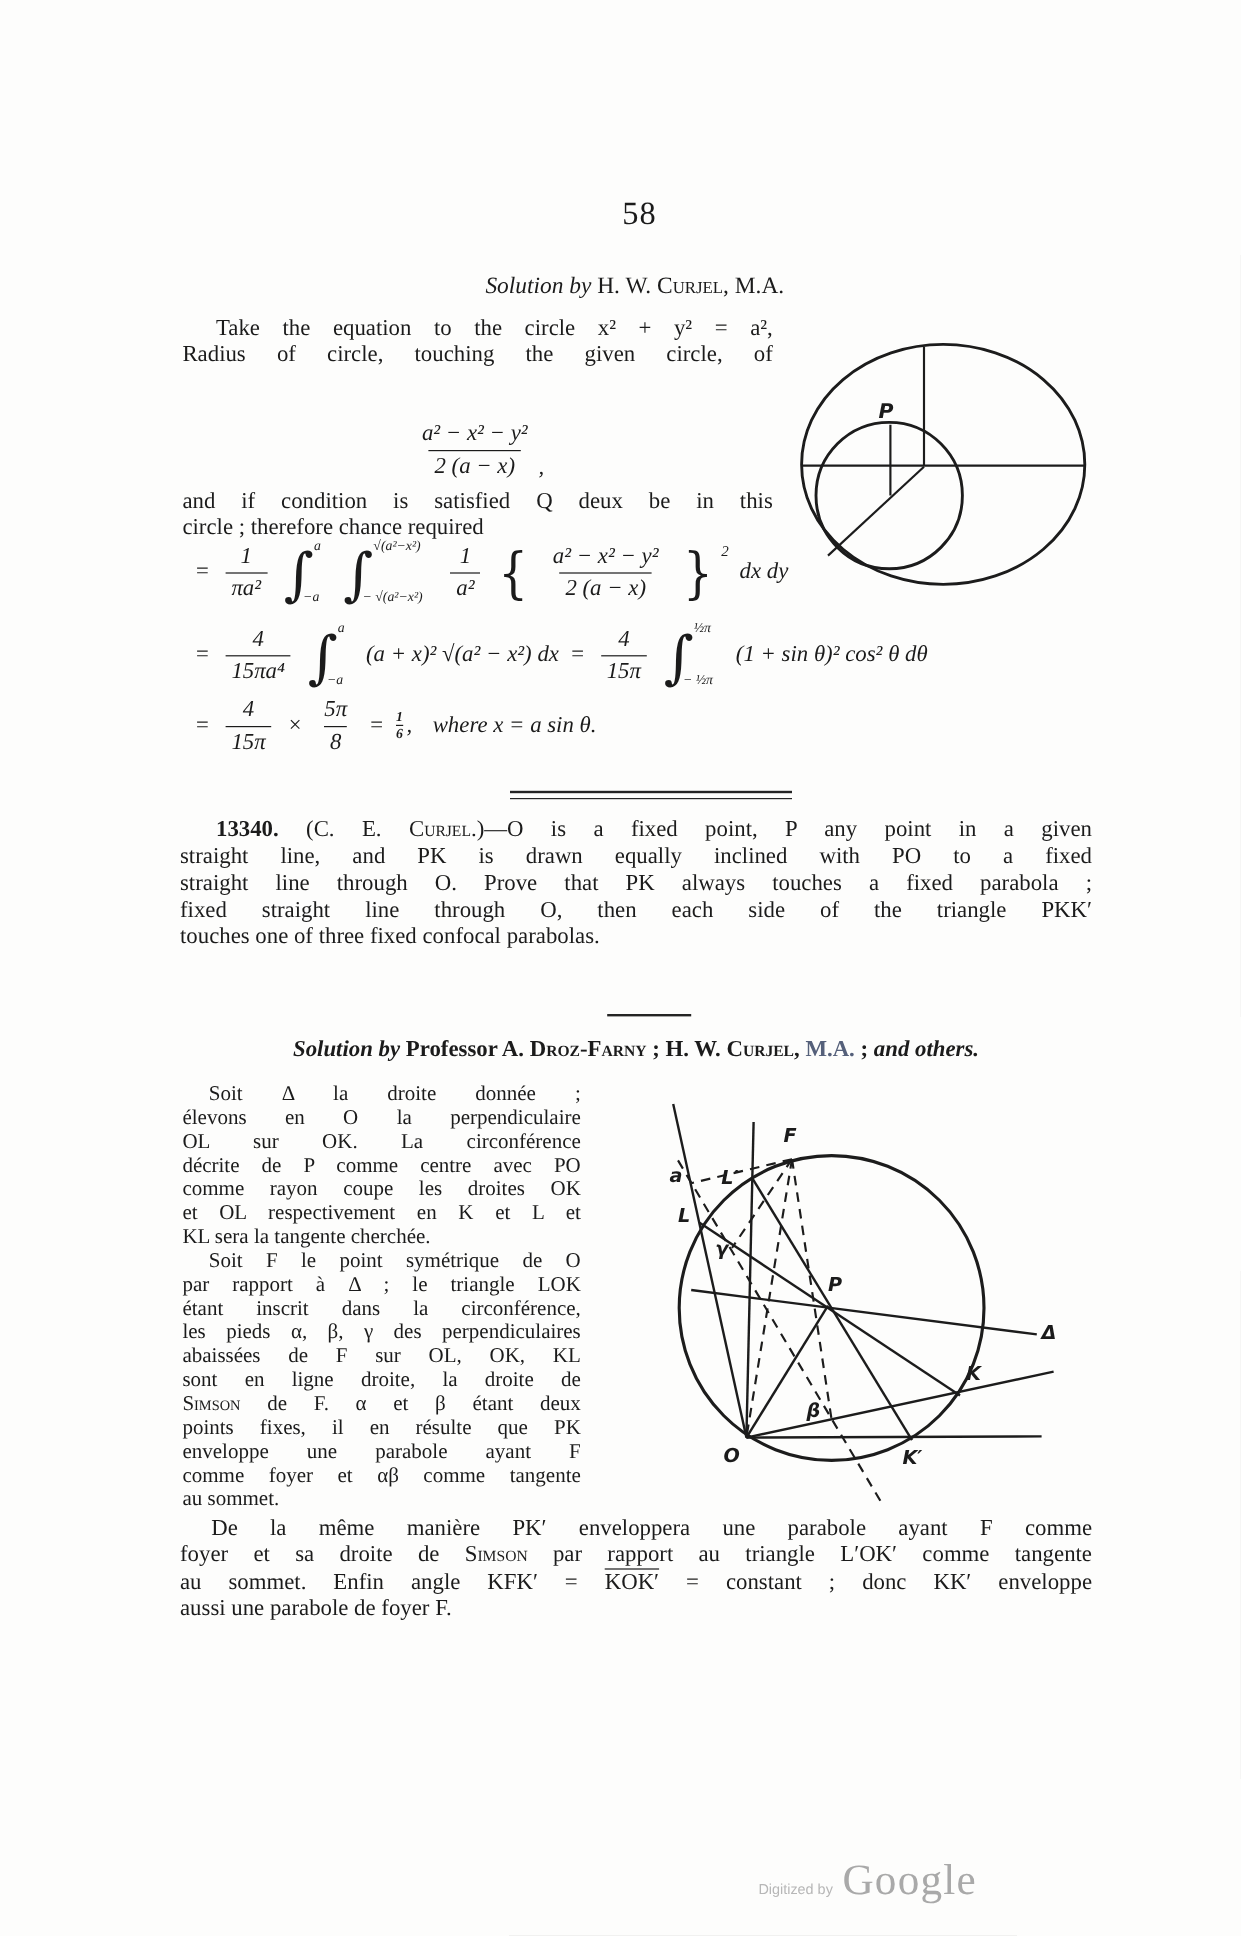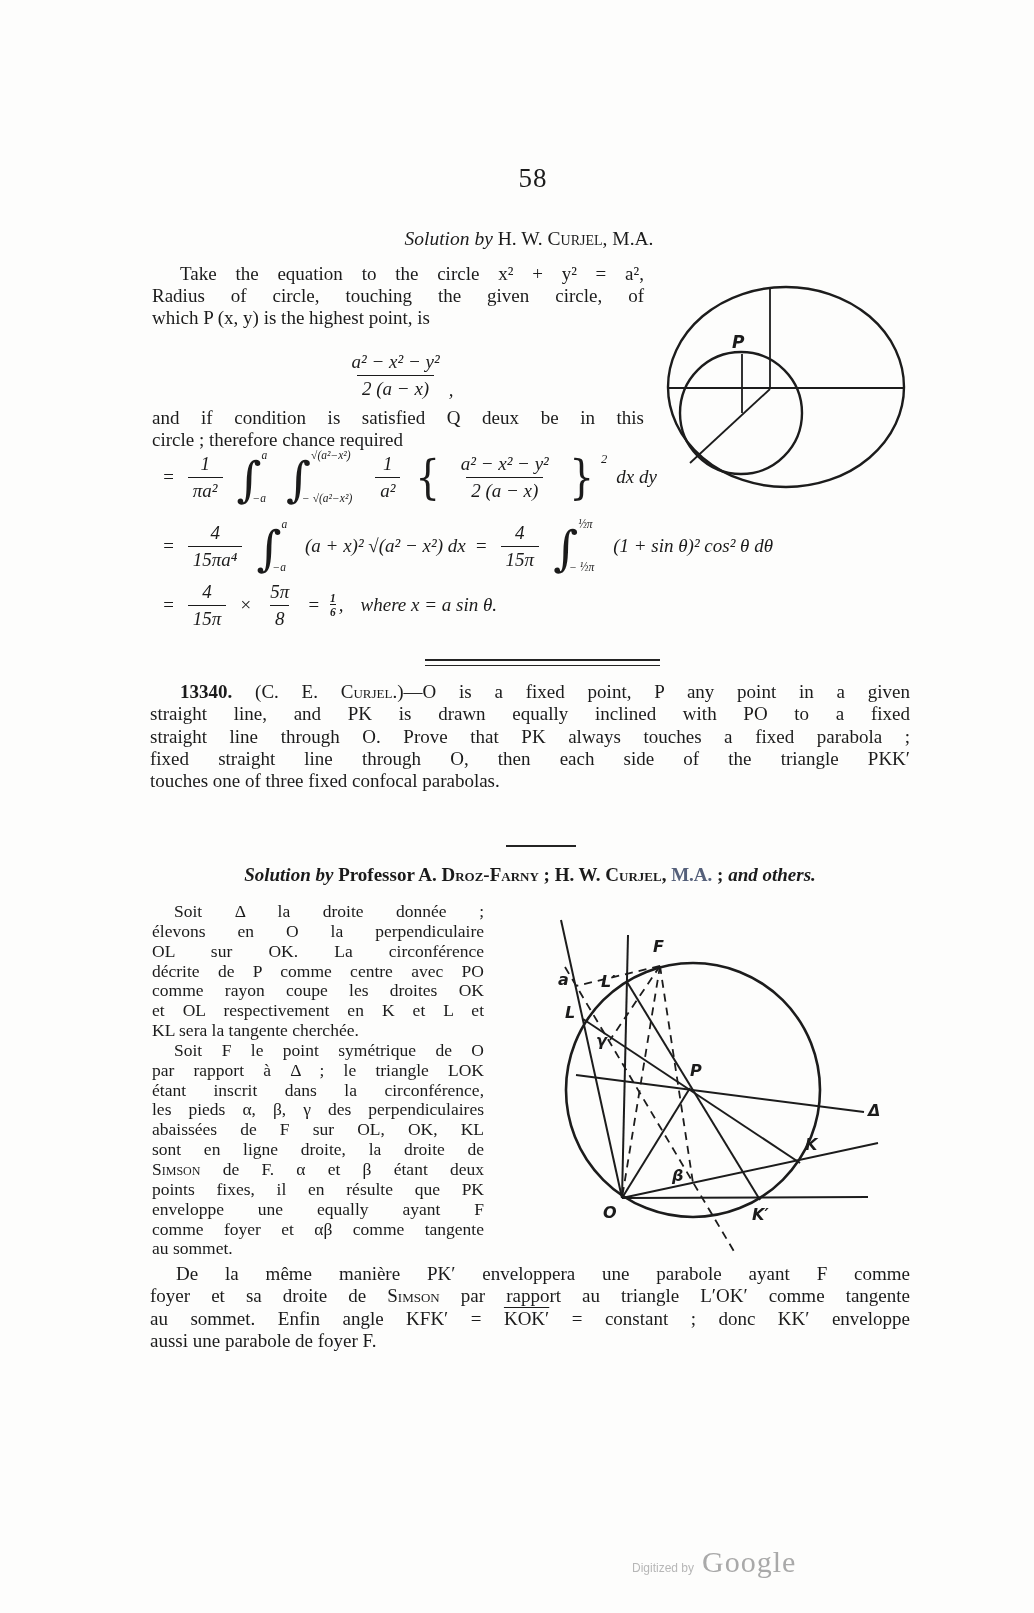--- a/index.html
+++ b/index.html
@@ -37,36 +37,35 @@
   .int{display:inline-flex;align-items:center;margin:0 1px;}
   .int .g{font-size:48px;line-height:0.9;font-style:normal;font-family:"DejaVu Serif",serif;transform:translateY(3px);}
   .int .lim{display:inline-flex;flex-direction:column;justify-content:space-between;height:54px;font-size:11.5px;line-height:1;}
   .int .lim .lb{transform:translateX(-9px);}
   .brace{font-size:46px;line-height:1;font-style:normal;font-family:"DejaVu Serif",serif;transform:scaleX(.85);}
   .pow{font-size:12.5px;align-self:flex-start;margin:2px 0 0 -4px;}
   .rule2{top:659px;left:425px;width:235px;height:4px;border-top:2.5px solid #242424;border-bottom:1.3px solid #242424;}
   .rule1{top:845px;left:506px;width:70px;border-top:2px solid #242424;}
   .wm{top:1545px;left:632px;width:260px;display:flex;align-items:baseline;gap:8px;}
   .wm .pre{font-family:"Liberation Sans","DejaVu Sans",sans-serif;font-size:12px;color:#b7b7b7;}
-  .wm .logo{font-size:30px;color:#a9a9a9;letter-spacing:1px;}
+  .wm .logo{font-size:36px;color:#a9a9a9;letter-spacing:1px;}
   svg text{font-family:"DejaVu Sans","Liberation Sans",sans-serif;font-style:italic;font-weight:bold;fill:#1b1b1b;}
 </style>
 </head>
 <body>
 
 <div class="page">
 
   <div class="abs pgnum">58</div>
 
   <div class="abs h1"><span class="it">Solution by</span><span> H. W. </span><span class="sc">Curjel</span><span>, M.A.</span></div>
 
   <div class="abs col p1">
     <div class="jl ind">Take the equation to the circle x² + y² = a²,</div>
     <div class="jl">Radius of circle, touching the given circle, of</div>
-    <div class="last">which P (x, y) is the highest point, is</div>
   </div>
 
   <div class="abs dispfrac">
     <span class="frac">
         <span class="n">a² − x² − y²</span>
         <span class="d">2 (a − x)</span>
       </span>
       <span style="align-self:flex-end">,</span>
   </div>
 
@@ -195,21 +194,21 @@
     <div class="jl">et OL respectivement en K et L et</div>
     <div class="last">KL sera la tangente cherchée.</div>
     <div class="jl" style="text-indent:22px">Soit F le point symétrique de O</div>
     <div class="jl">par rapport à Δ ;  le triangle LOK</div>
     <div class="jl">étant inscrit dans la circonférence,</div>
     <div class="jl">les pieds α, β, γ des perpendiculaires</div>
     <div class="jl">abaissées de F sur OL, OK, KL</div>
     <div class="jl">sont en ligne droite, la droite de</div>
     <div class="jl"><span class="sc">Simson</span><span> de F.   α et β étant deux</span></div>
     <div class="jl">points fixes, il en résulte que PK</div>
-    <div class="jl">enveloppe une equally ayant F</div>
+    <div class="jl">enveloppe une parabole ayant F</div>
     <div class="jl">comme foyer et αβ comme tangente</div>
     <div class="last">au sommet.</div>
   </div>
 
   <svg class="abs" style="top:905px;left:540px;" width="400" height="365" viewBox="540 905 400 365">
     <g fill="none" stroke="#1c1c1c">
       <circle cx="693" cy="1090" r="127" stroke-width="2.6"></circle>
       <g stroke-width="2">
         <line x1="628" y1="935" x2="622" y2="1198"></line>
         <line x1="561" y1="920" x2="622" y2="1198"></line>

